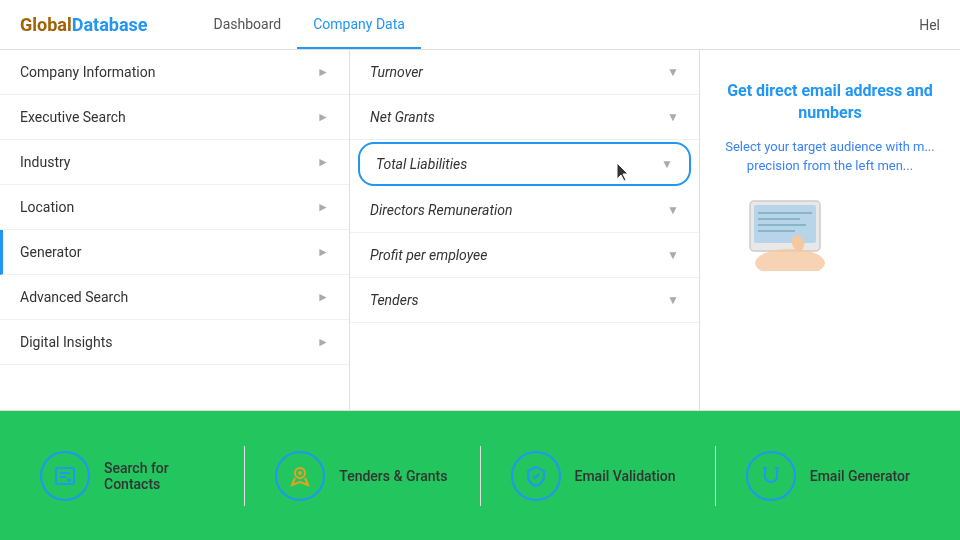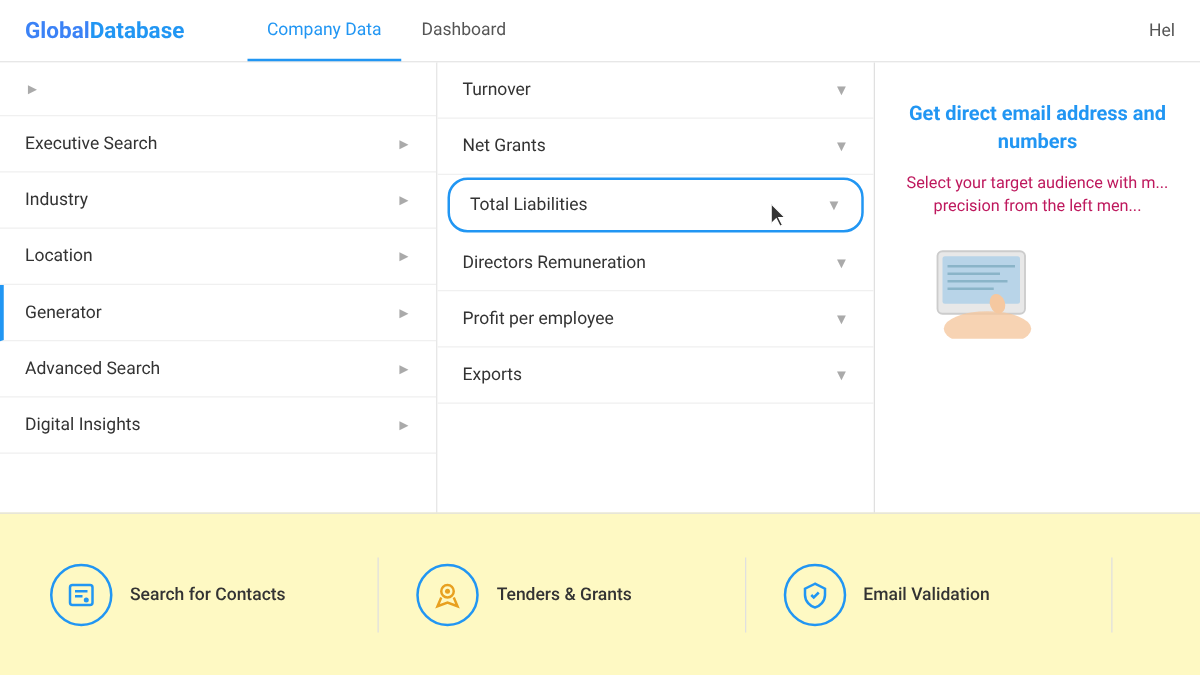--- a/index.html
+++ b/index.html
@@ -15,21 +15,21 @@
       padding: 0 20px;
       gap: 30px;
     }
     .logo {
       display: flex;
       align-items: center;
       gap: 0;
       font-size: 18px;
       font-weight: 700;
     }
-    .logo-global { color: #3b82f6; }
+    .logo-global { color: #a16207; }
     .logo-database { color: #2196f3; }
     .nav-items {
       display: flex;
       align-items: center;
       gap: 0;
       margin-left: 20px;
       height: 100%;
     }
     .nav-item {
       padding: 0 16px;
@@ -93,20 +93,21 @@
     }
     .filter-item {
       display: flex;
       align-items: center;
       justify-content: space-between;
       padding: 14px 20px;
       border-bottom: 1px solid #f0f0f0;
       cursor: pointer;
       font-size: 14px;
       color: #333;
+      font-style: italic;
     }
     .filter-item.highlighted {
       border: 2px solid #2196f3;
       border-radius: 16px;
       margin: 2px 8px;
       padding: 12px 16px;
     }
     .filter-item .chevron {
       color: #aaa;
       font-size: 12px;
@@ -126,21 +127,21 @@
       text-align: center;
     }
     .promo-title {
       color: #2196f3;
       font-size: 16px;
       font-weight: 700;
       line-height: 1.4;
       margin-bottom: 12px;
     }
     .promo-desc {
-      color: #be185d;
+      color: #3b82f6;
       font-size: 13px;
       line-height: 1.5;
     }
     .promo-image {
       margin-top: 15px;
       display: flex;
       justify-content: flex-start;
       padding-left: 10px;
     }
     .tablet-illustration {
@@ -201,30 +202,31 @@
   </style>
 </head>
 <body>
 
 <div class="header">
   <div class="logo">
     <span class="logo-global">Global</span>
       <span class="logo-database">Database</span>
   </div>
   <div class="nav-items">
+    <div class="nav-item">Dashboard</div>
     <div class="nav-item active">Company Data</div>
-    <div class="nav-item">Dashboard</div>
   </div>
   <div class="nav-help">Hel</div>
 </div>
 
 <div class="main">
 
   <div class="sidebar">
     <div class="sidebar-item">
+      <span>Company Information</span>
       <span class="chevron">►</span>
     </div>
     <div class="sidebar-item">
       <span>Executive Search</span>
       <span class="chevron">►</span>
     </div>
     <div class="sidebar-item">
       <span>Industry</span>
       <span class="chevron">►</span>
     </div>
@@ -261,21 +263,21 @@
     </div>
     <div class="filter-item">
       <span>Directors Remuneration</span>
       <span class="chevron">▼</span>
     </div>
     <div class="filter-item">
       <span>Profit per employee</span>
       <span class="chevron">▼</span>
     </div>
     <div class="filter-item">
-      <span>Exports</span>
+      <span>Tenders</span>
       <span class="chevron">▼</span>
     </div>
   </div>
 
   <div class="right-panel">
     <div class="promo-section">
       <div class="promo-title">Get direct email address and<br>numbers</div>
       <div class="promo-desc">Select your target audience with m...<br>precision from the left men...</div>
       <div class="promo-image">
         <svg class="tablet-illustration" viewBox="0 0 120 80" xmlns="http://www.w3.org/2000/svg">
@@ -292,21 +294,21 @@
 
           <ellipse cx="68" cy="52" rx="6" ry="8" fill="#f5c8a0" transform="rotate(-20, 68, 52)"></ellipse>
         </svg>
       </div>
     </div>
     <button class="view-results-btn">View Results</button>
   </div>
 
 </div>
 
-<div style="position:absolute; bottom:0; left:0; right:0; height:130px; background:#fef9c3; border-top:1px solid #e0e0e0; display:flex; align-items:center; padding:0 40px;">
+<div style="position:absolute; bottom:0; left:0; right:0; height:130px; background:#22c55e; border-top:1px solid #e0e0e0; display:flex; align-items:center; padding:0 40px;">
 
   <div class="bottom-item">
     <div class="bottom-icon-circle">
       <svg viewBox="0 0 24 24" fill="none" stroke="#2196f3" stroke-width="2">
         <rect x="3" y="4" width="18" height="16" rx="2"></rect>
         <line x1="7" y1="9" x2="17" y2="9"></line>
         <line x1="7" y1="13" x2="13" y2="13"></line>
         <circle cx="16" cy="16" r="2" fill="#2196f3" stroke="none"></circle>
       </svg>
     </div>
@@ -333,20 +335,32 @@
       <svg viewBox="0 0 24 24" fill="none" stroke="#2196f3" stroke-width="2">
         <path d="M12 3L4 7v5c0 5 4 9 8 10 4-1 8-5 8-10V7z"></path>
         <polyline points="9,12 11,14 15,10"></polyline>
       </svg>
     </div>
     <span class="bottom-label">Email Validation</span>
   </div>
 
   <div class="bottom-divider"></div>
 
+  <div class="bottom-item">
+    <div class="bottom-icon-circle">
+      <svg viewBox="0 0 24 24" fill="none" stroke="#2196f3" stroke-width="2">
+        <path d="M6 4v8a6 6 0 0 0 12 0V4"></path>
+        <line x1="6" y1="4" x2="6" y2="8"></line>
+        <line x1="18" y1="4" x2="18" y2="8"></line>
+        <line x1="4" y1="4" x2="8" y2="4"></line>
+        <line x1="16" y1="4" x2="20" y2="4"></line>
+      </svg>
+    </div>
+    <span class="bottom-label">Email Generator</span>
+  </div>
 
 </div>
 
 <div class="cursor">
   <svg viewBox="0 0 14 20" xmlns="http://www.w3.org/2000/svg">
     <path d="M0 0 L0 16 L4 12 L7 18 L9 17 L6 11 L11 11 Z" fill="#333" stroke="#fff" stroke-width="1"></path>
   </svg>
 </div>
 
 </body></html>

